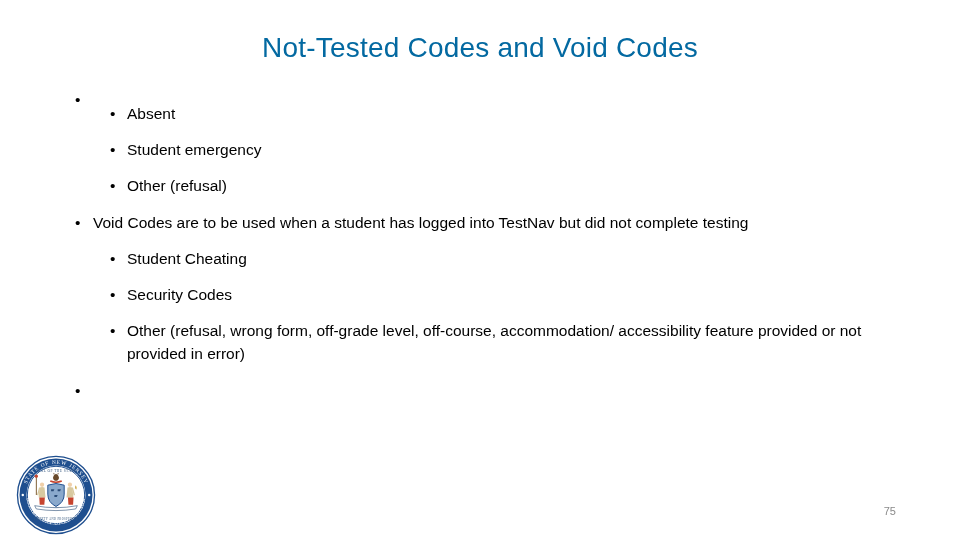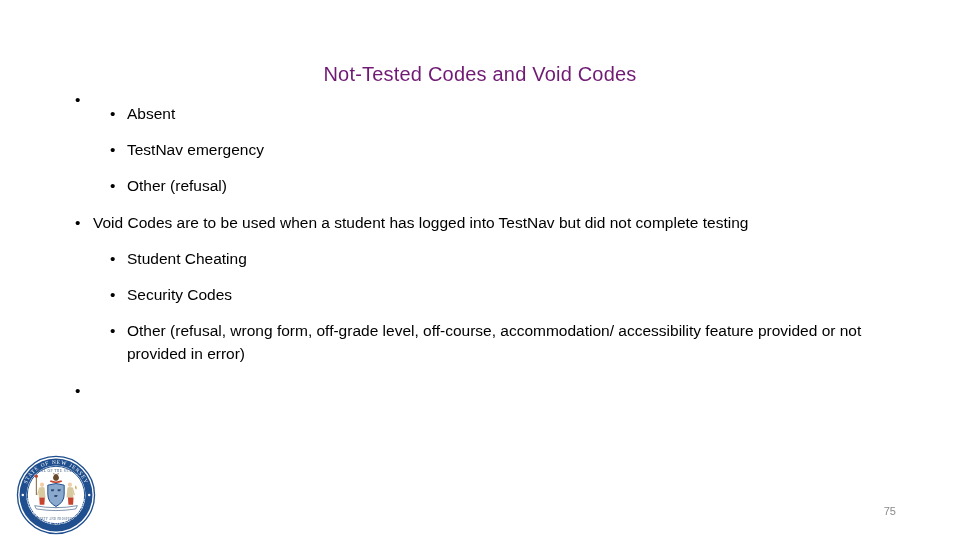--- a/index.html
+++ b/index.html
@@ -20,27 +20,27 @@
     position: relative;
     width: 960px;
     height: 540px;
     background: #ffffff;
   }
 
   
   .slide-title {
     position: absolute;
     left: 0;
-    top: 54px;
+    top: 28px;
     width: 960px;
     text-align: center;
-    font-size: 20px;
+    font-size: 28px;
     line-height: 40px;
     font-weight: 400;
-    color: #701a75;
+    color: #0369a1;
     letter-spacing: 0.2px;
     white-space: nowrap;
   }
 
   
   .body-area {
     position: absolute;
     left: 0;
     top: 88px;
     width: 960px;
@@ -126,21 +126,21 @@
       <span class="dot">•</span>
     </div>
 
     <div class="bullet lvl2 b-1">
       <span class="dot">•</span>
       <span>Absent</span>
     </div>
 
     <div class="bullet lvl2 b-2">
       <span class="dot">•</span>
-      <span>TestNav emergency</span>
+      <span>Student emergency</span>
     </div>
 
     <div class="bullet lvl2 b-3">
       <span class="dot">•</span>
       <span>Other (refusal)</span>
     </div>
 
     <div class="bullet lvl1 b-4">
       <span class="dot">•</span>
       <span>Void Codes are to be used when a student has logged into TestNav but did not complete testing</span>

